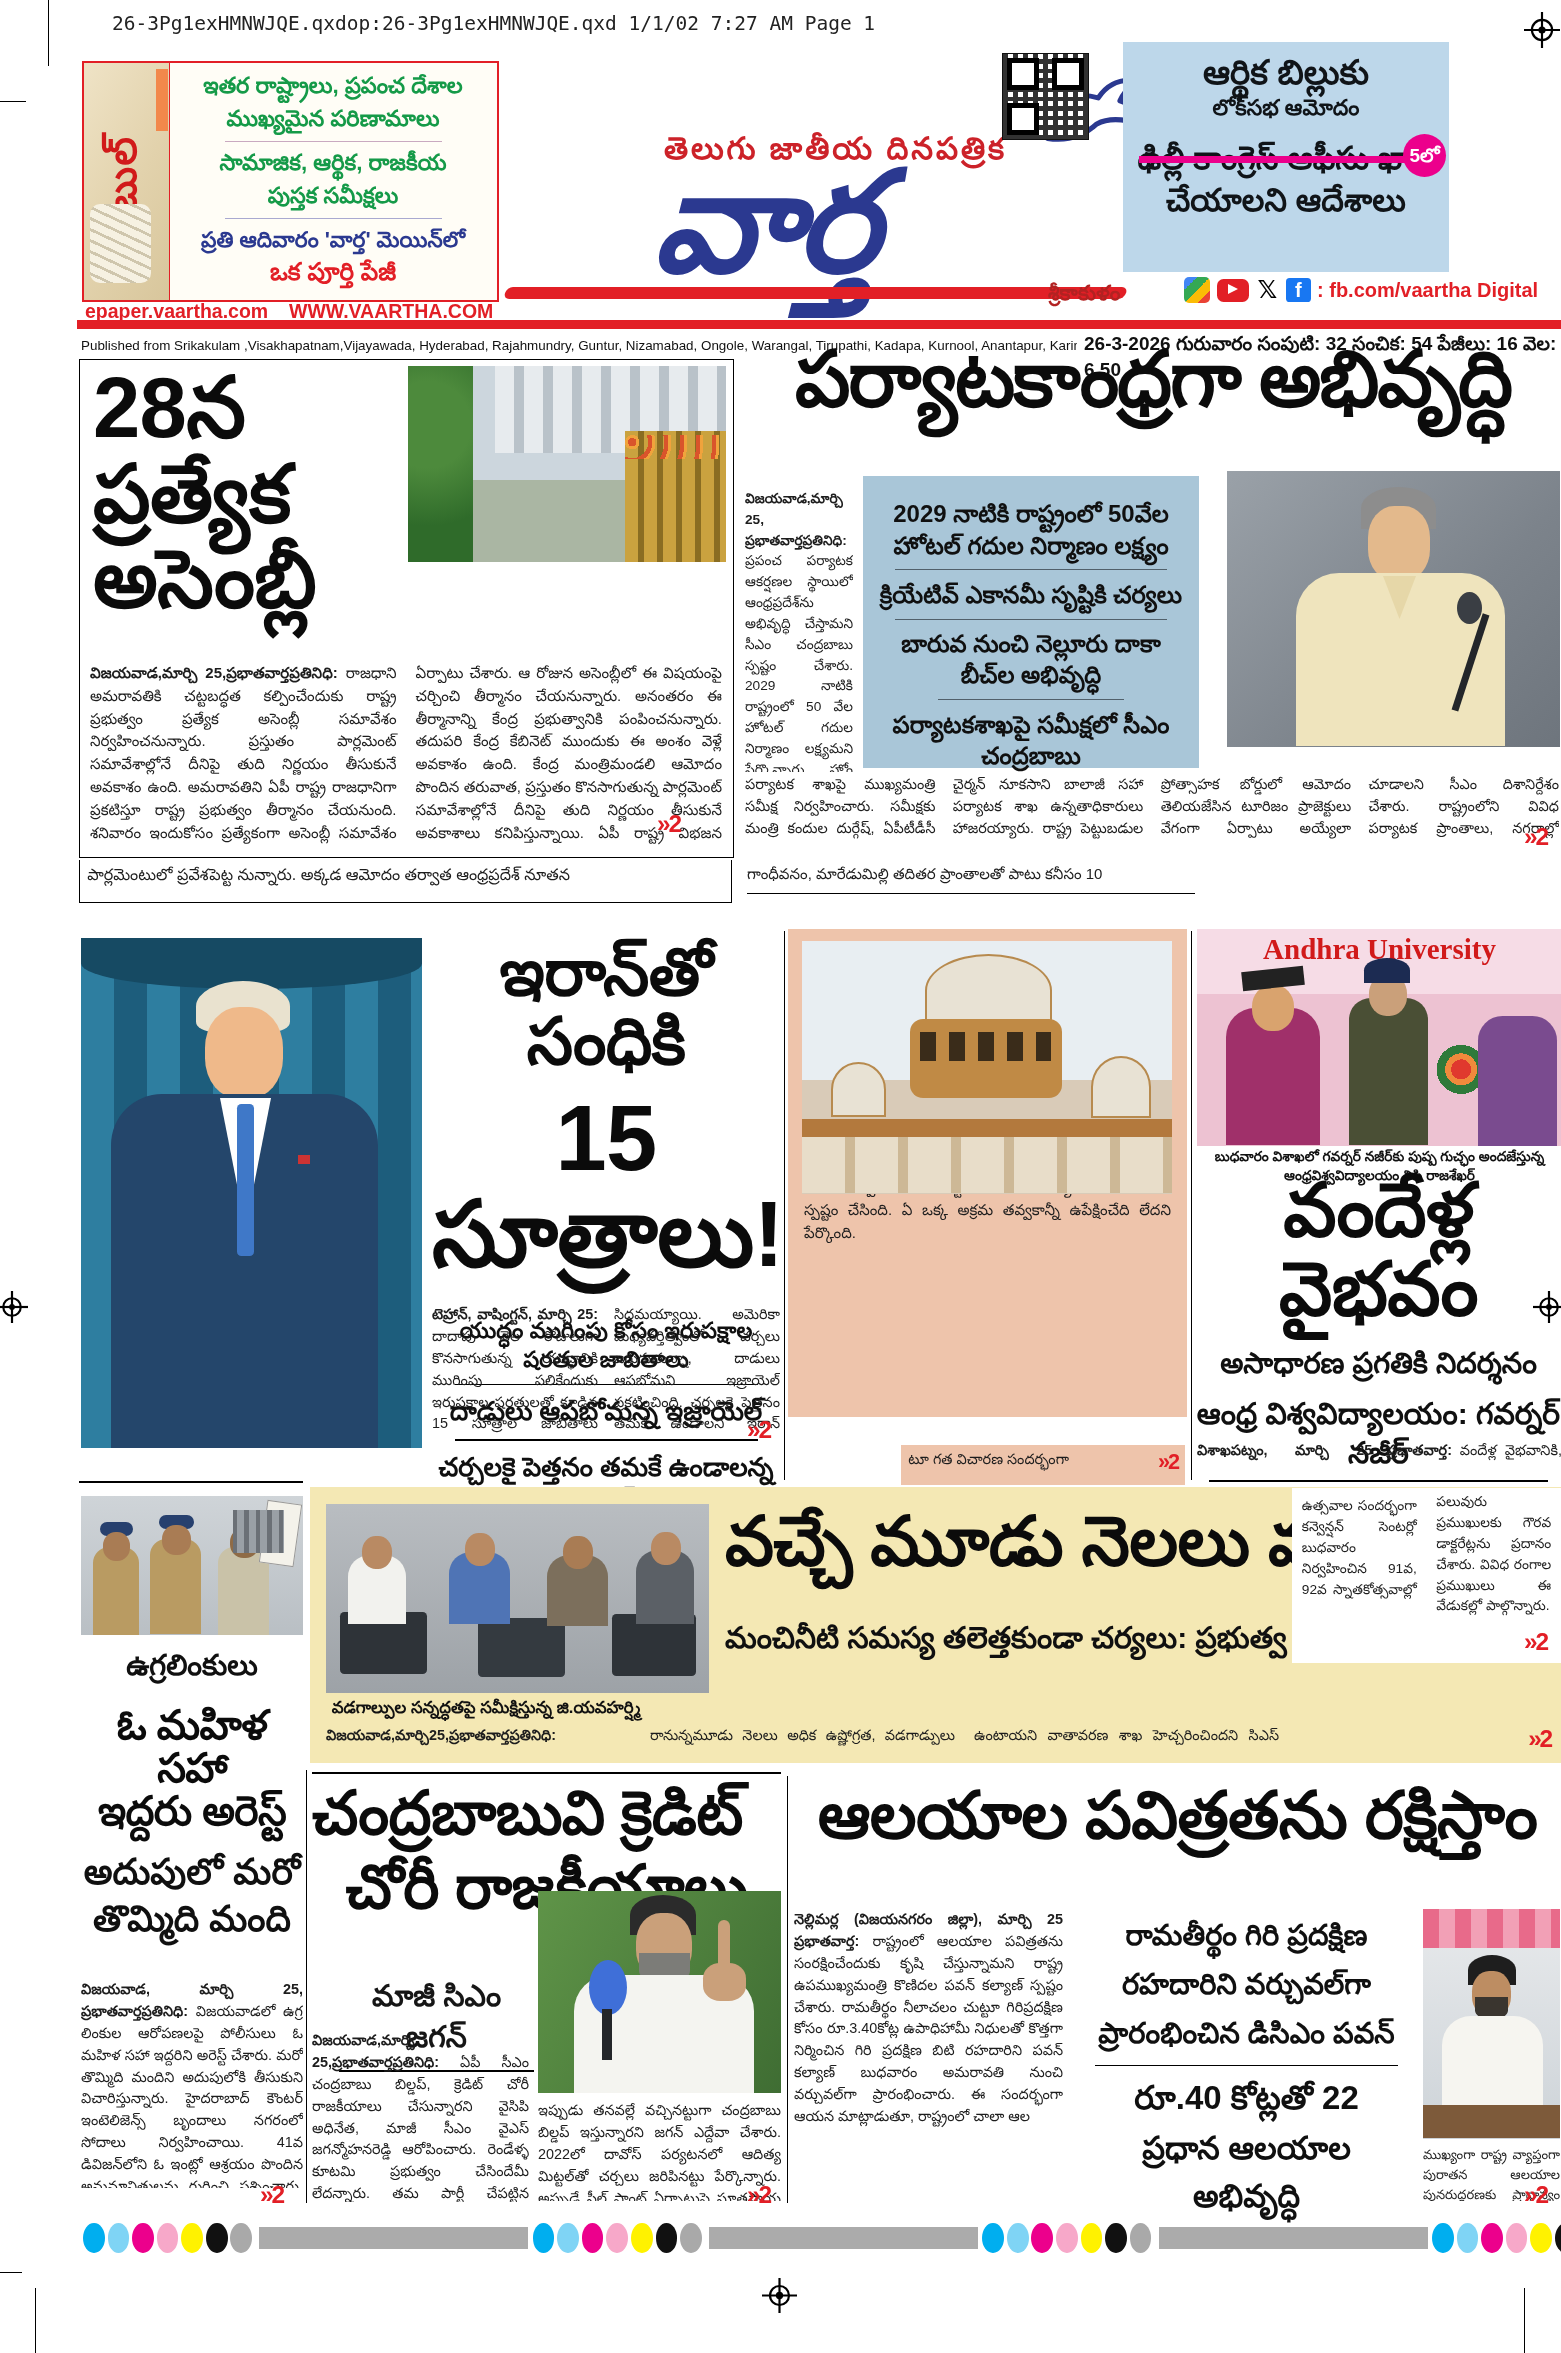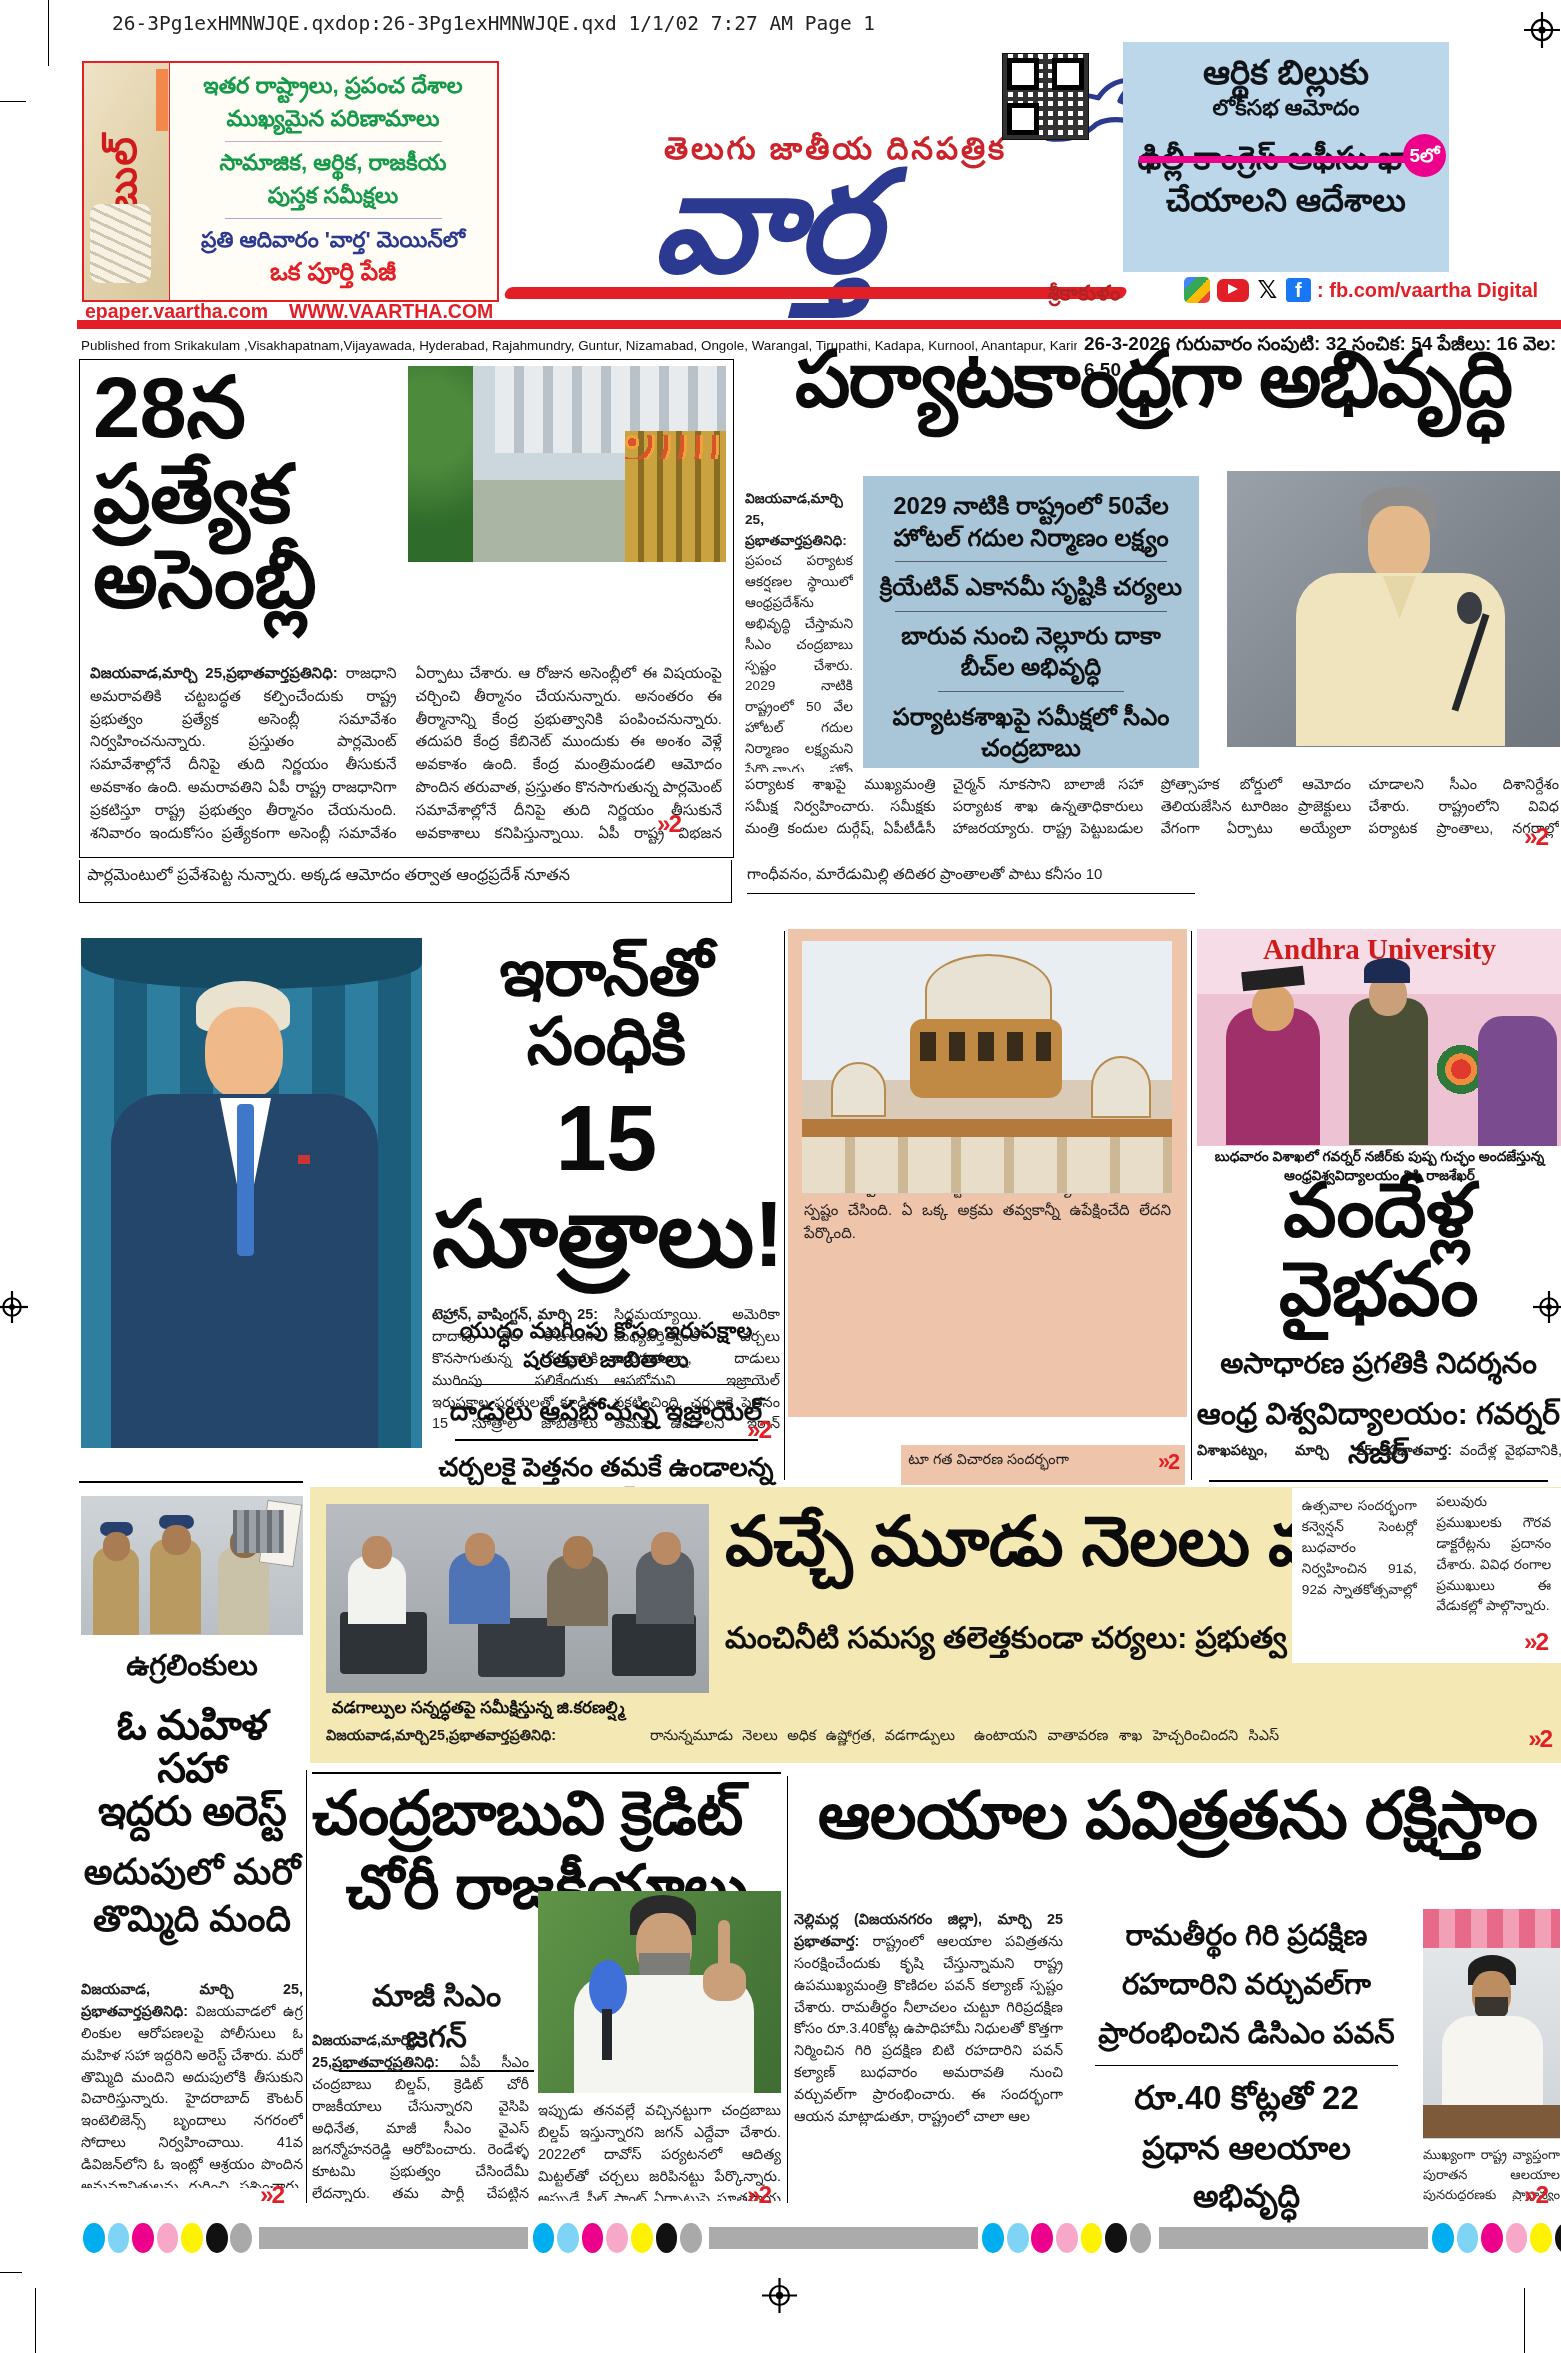--- a/index.html
+++ b/index.html
@@ -140,21 +140,21 @@
 </div>
 
 <div class="abs hl" style="left:745px;top:339px;width:816px;font-size:78px;white-space:nowrap;text-align:center;letter-spacing:-2.2px;">పర్యాటకాంధ్రగా అభివృద్ధి</div>
 
 <div class="abs" style="left:745px;top:489px;width:108px;height:283px;overflow:hidden;">
   <p class="body-t" style="margin:0;font-size:13.7px;"><span class="dl">విజయవాడ,మార్చి 25, ప్రభాతవార్తప్రతినిధి:</span>
     <span>ప్రపంచ పర్యాటక ఆకర్షణల స్థాయిలో ఆంధ్రప్రదేశ్‌ను అభివృద్ధి చేస్తామని సీఎం చంద్రబాబు స్పష్టం చేశారు. 2029 నాటికి రాష్ట్రంలో 50 వేల హోటల్ గదుల నిర్మాణం లక్ష్యమని పేర్కొన్నారు. హోం స్టేల ఏర్పాటుకు ప్రోత్సాహకాలు ఇవ్వాలని, పర్యాటక ప్రాంతాల్లో 10 వేల హోటల్ గదుల నిర్మాణాలు జరీ చేయాలని పేర్కొన్నారు.</span></p>
 </div>
 
 <div class="abs" style="left:863px;top:476px;width:336px;height:292px;background:#a9c6d8;padding:14.4px 13px;box-sizing:border-box;text-align:center;">
-  <div class="deck" style="font-size:24px;">2029 నాటికి రాష్ట్రంలో 50వేల హోటల్ గదుల నిర్మాణం లక్ష్యం</div>
+  <div class="deck" style="font-size:24px;margin-top:8px;">2029 నాటికి రాష్ట్రంలో 50వేల హోటల్ గదుల నిర్మాణం లక్ష్యం</div>
   <div class="rule" style="width:88%;margin:8.7px auto;background:#51606b;"></div>
   <div class="deck" style="font-size:24px;">క్రియేటివ్ ఎకానమీ సృష్టికి చర్యలు</div>
   <div class="rule" style="width:88%;margin:8.7px auto;background:#51606b;"></div>
   <div class="deck" style="font-size:24px;">బారువ నుంచి నెల్లూరు దాకా బీచ్‌ల అభివృద్ధి</div>
   <div class="rule" style="width:60%;margin:8.7px auto;background:#51606b;"></div>
   <div class="deck" style="font-size:24px;">పర్యాటకశాఖపై సమీక్షలో సీఎం చంద్రబాబు</div>
 </div>
 
 <div class="ph" style="left:1227px;top:471px;width:333px;height:276px;background:linear-gradient(135deg,#9aa1a8,#7c838b 60%,#6e757d);">
   <div class="decor" style="left:134px;top:16px;width:75px;height:42px;background:#8d8d8d;border-radius:50% 50% 0 0;"></div>
@@ -252,21 +252,21 @@
     <div class="decor" style="left:286px;top:110px;width:84px;height:62px;background:#2e3338;border-radius:4.3px;"></div>
     <div class="decor" style="left:21.7px;top:51px;width:58px;height:69px;background:#f2f2ee;border-radius:21.7px 21.7px 0 0;"></div>
     <div class="decor" style="left:36px;top:32px;width:30px;height:33px;background:#b98a63;border-radius:46%;"></div>
     <div class="decor" style="left:123px;top:48px;width:61px;height:72px;background:#4f74b5;border-radius:21.7px 21.7px 0 0;"></div>
     <div class="decor" style="left:139px;top:29px;width:30px;height:33px;background:#b98a63;border-radius:46%;"></div>
     <div class="decor" style="left:221px;top:51px;width:61px;height:71px;background:#7c6f5c;border-radius:21.7px 21.7px 0 0;"></div>
     <div class="decor" style="left:237px;top:32px;width:30px;height:33px;background:#a97c54;border-radius:46%;"></div>
     <div class="decor" style="left:310px;top:46px;width:58px;height:74px;background:#5b6066;border-radius:21.7px 21.7px 0 0;"></div>
     <div class="decor" style="left:325px;top:27.4px;width:30px;height:33px;background:#b98a63;border-radius:46%;"></div>
   </div>
-  <div class="cap" style="position:absolute;left:21.7px;top:211px;width:375px;font-size:16.6px;">వడగాల్పుల సన్నద్ధతపై సమీక్షిస్తున్న జి.కరణల్ష్మి</div>
+  <div class="cap" style="position:absolute;left:21.7px;top:211px;width:375px;font-size:16.6px;">వడగాల్పుల సన్నద్ధతపై సమీక్షిస్తున్న జి.యవహర్ష్మి</div>
   <div class="hl" style="position:absolute;left:415px;top:19px;width:830px;font-size:69px;white-space:nowrap;">వచ్చే మూడు నెలలు వడగాడ్పులే..</div>
   <div style="position:absolute;left:415px;top:134px;width:830px;font-size:30px;font-weight:800;color:#101010;white-space:nowrap;overflow:hidden;">మంచినీటి సమస్య తలెత్తకుండా చర్యలు: ప్రభుత్వ ప్రత్యేక ప్రధాన కార్యదర్శి జయలక్ష్మి</div>
   <div style="position:absolute;left:16px;top:238px;width:953px;height:32px;column-count:3;column-gap:19px;overflow:hidden;">
     <p class="body-t" style="margin:0;font-size:14.4px;"><span class="dl">విజయవాడ,మార్చి25,ప్రభాతవార్తప్రతినిధి:</span>
       <span>రానున్నమూడు నెలలు అధిక ఉష్ణోగ్రత, వడగాడ్పులు ఉంటాయని వాతావరణ శాఖ హెచ్చరించిందని సిఎస్ జయలక్ష్మి తెలిపారు. మంచినీటి సమస్య తలెత్తకుండా అన్ని శాఖలు సన్నద్ధం కావాలని సచివాలయం నుండి వివిధ శాఖల అధికారులతో సమీక్షించారు. ఈ సందర్భంగా ఆమె మాట్లాడుతూ ప్రస్తుతం రాష్ట్రంలో వివిధ ప్రాంతాల్లో 40 నుండి 42 డిగ్రీల ఉష్ణోగ్రతలు నమోదవుతున్నాయని, రాబోయే రోజుల్లో మరింత పెరిగే అవకాశం ఉందన్నారు. ముఖ్యంగా ఉపాధి కూలీలు ఉదయం 11 లోపు పని ముగించాలని ఆదేశించారు. పనిచేసే చోట్ల అడ్మినిస్ట్రేషన్, జలవనరుల శాఖ సమన్వయంతో ఎక్కడా మంచినీటి సమస్య</span></p>
   </div>
   <span class="cont" style="position:absolute;right:10px;top:238px;">»2</span>
 </div>
 
 <div class="abs" style="left:1292px;top:1488px;width:269px;height:175px;background:#fff;padding:4.3px 5.8px;box-sizing:border-box;column-count:2;column-gap:11.5px;overflow:hidden;">

